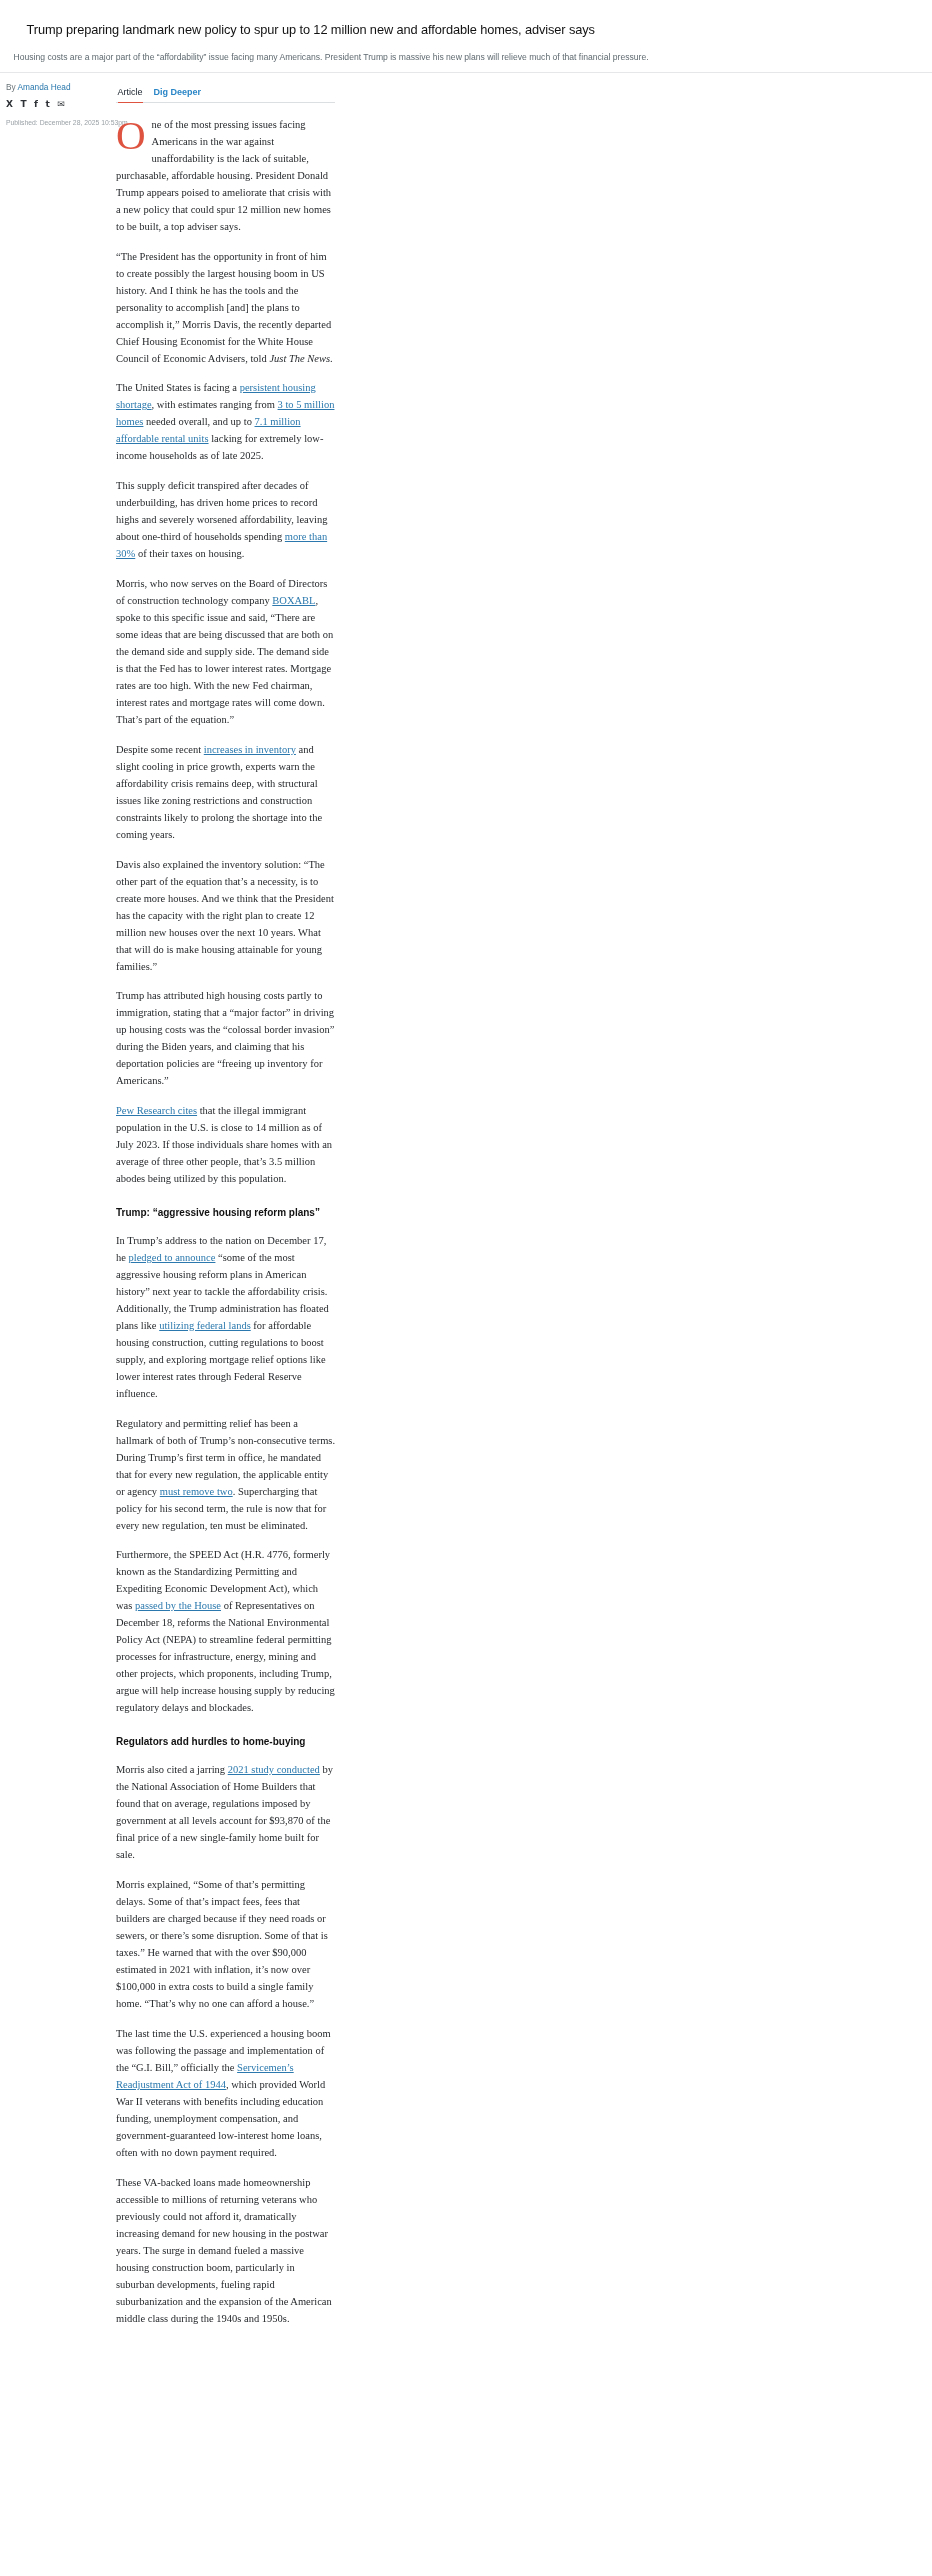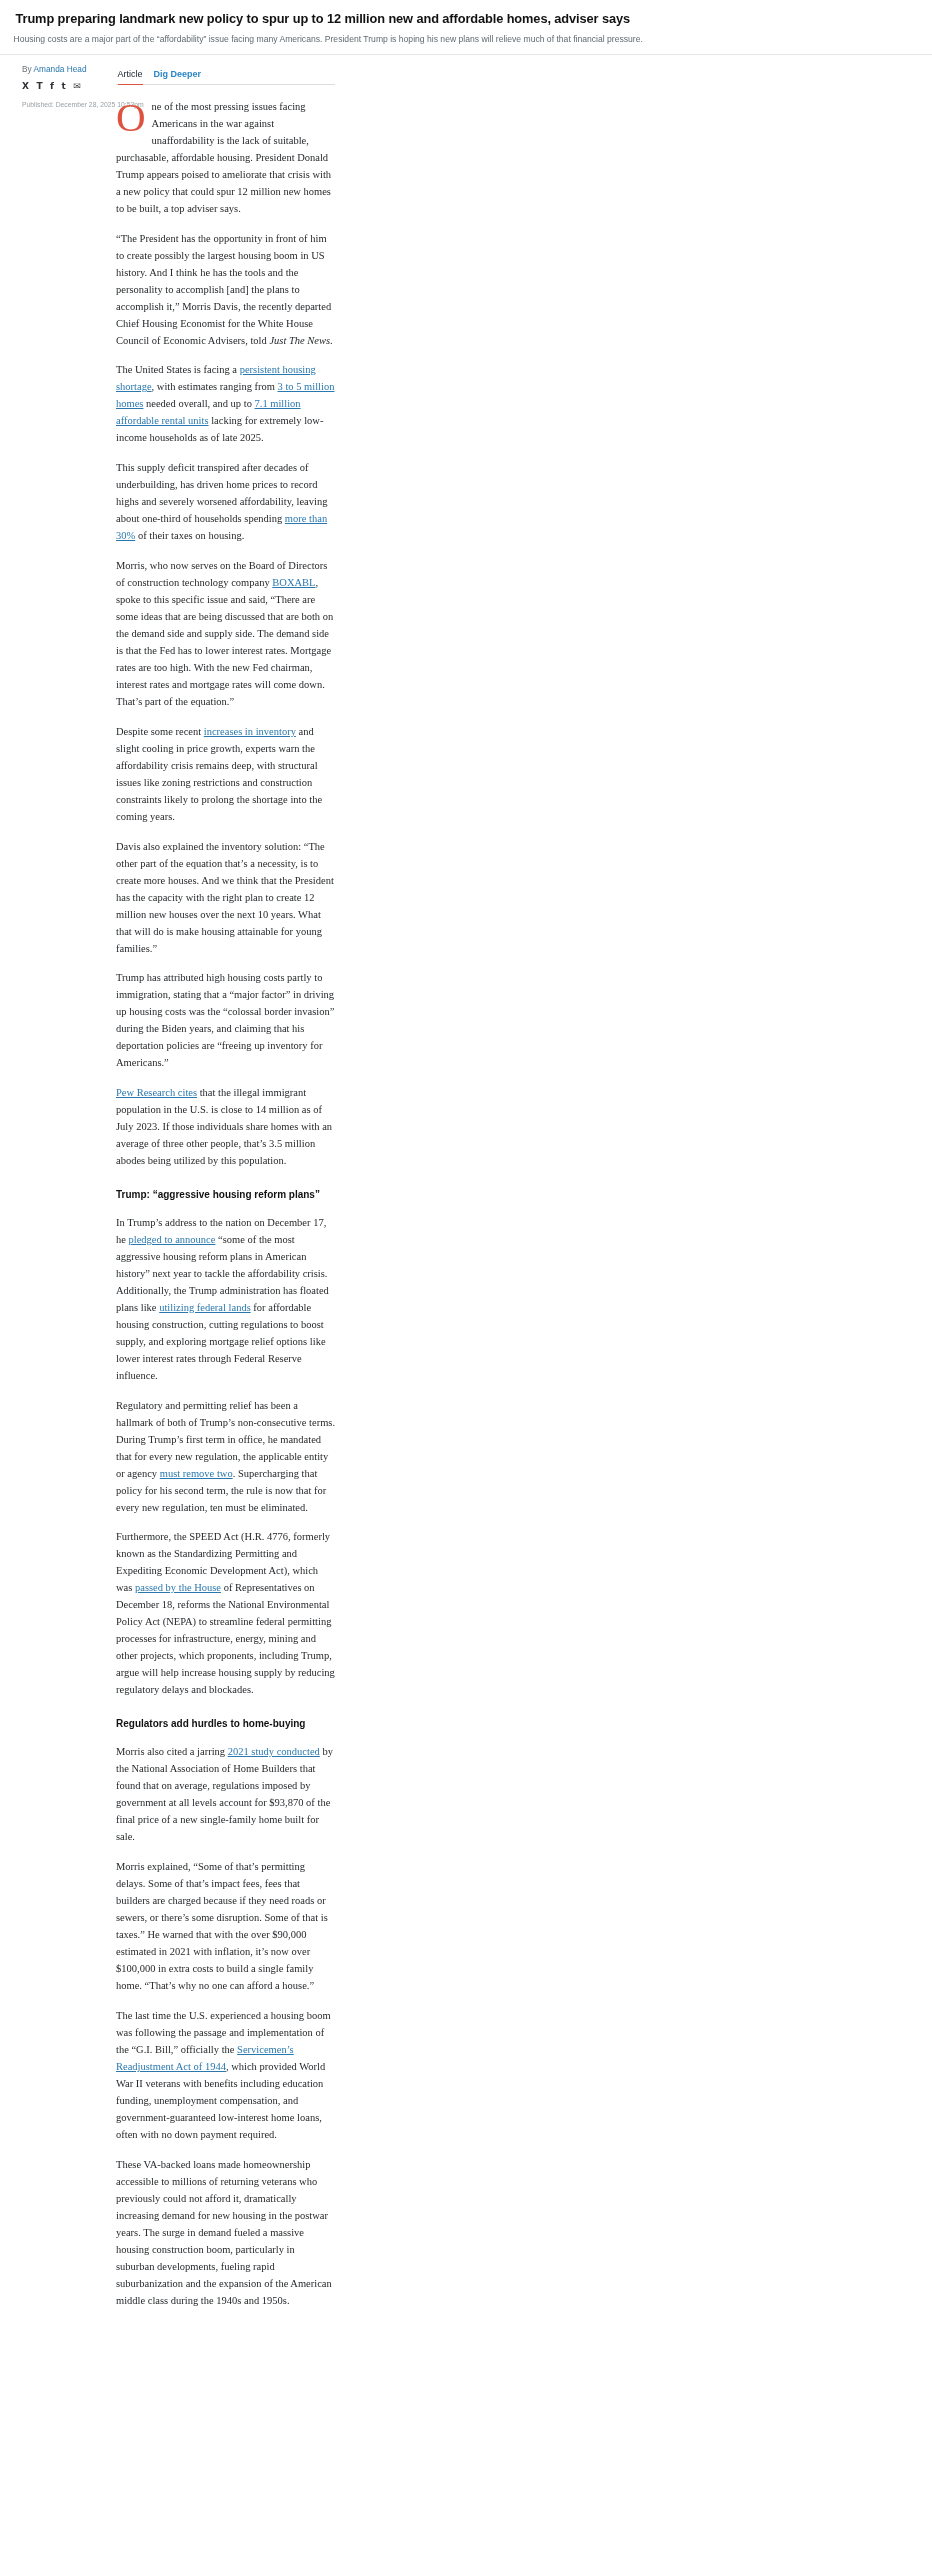--- a/index.html
+++ b/index.html
@@ -7,39 +7,39 @@
   .page {
     width: 933px;
     min-height: 2576px;
     background: #ffffff;
     font-family: "Liberation Sans", sans-serif;
     color: #1a1a1a;
     position: relative;
   }
   .masthead { padding: 9px 13.5px 9px 13.5px; }
   .headline {
-    margin: 2px;
+    margin: 13px;
     font-size: 12.8px;
     line-height: 1.25;
-    font-weight: 700;
+    font-weight: 400;
     color: #121212;
     letter-spacing: -0.1px;
   }
   .subheadline {
     margin: 6px 0 0 0;
     font-size: 8.6px;
     line-height: 1.4;
     color: #5f6a70;
     font-weight: 400;
   }
   .masthead-divider { border-top: 0.8px solid #e5e7e9; width: 100%; }
 
   .content-row { display: flex; align-items: flex-start; padding-top: 9px; }
 
-  .byline-rail { flex: 0 0 auto; width: 116px; padding-left: 22px; }
+  .byline-rail { flex: 0 0 auto; width: 116px; padding-left: 6px; }
   .byline { font-size: 8.3px; color: #6b7479; }
   .author-link { color: var(--link-blue, #2a6f97); text-decoration: none; }
   .social-row { display: flex; align-items: center; gap: 7.5px; margin-top: 8.3px; }
   .social-icon {
     color: #2f3337;
     text-decoration: none;
     font-size: 9px;
     font-weight: 700;
     font-family: "DejaVu Sans", sans-serif;
     line-height: 1;
@@ -94,21 +94,21 @@
   }
   em.pub-name { font-style: italic; }
 </style>
 </head>
 <body>
 
 <div class="page">
 
   <header class="masthead">
     <h1 class="headline">Trump preparing landmark new policy to spur up to 12 million new and affordable homes, adviser says</h1>
-    <p class="subheadline">Housing costs are a major part of the “affordability” issue facing many Americans. President Trump is hoping his new plans will relieve much of that financial pressure.</p>
+    <p class="subheadline">Housing costs are a major part of the “affordability” issue facing many Americans. President Trump is massive his new plans will relieve much of that financial pressure.</p>
   </header>
 
   <div class="masthead-divider"></div>
 
   <div class="content-row">
 
     <aside class="byline-rail">
       <div class="byline">
         <span>By</span>
         <a class="author-link" href="#">Amanda Head</a>

